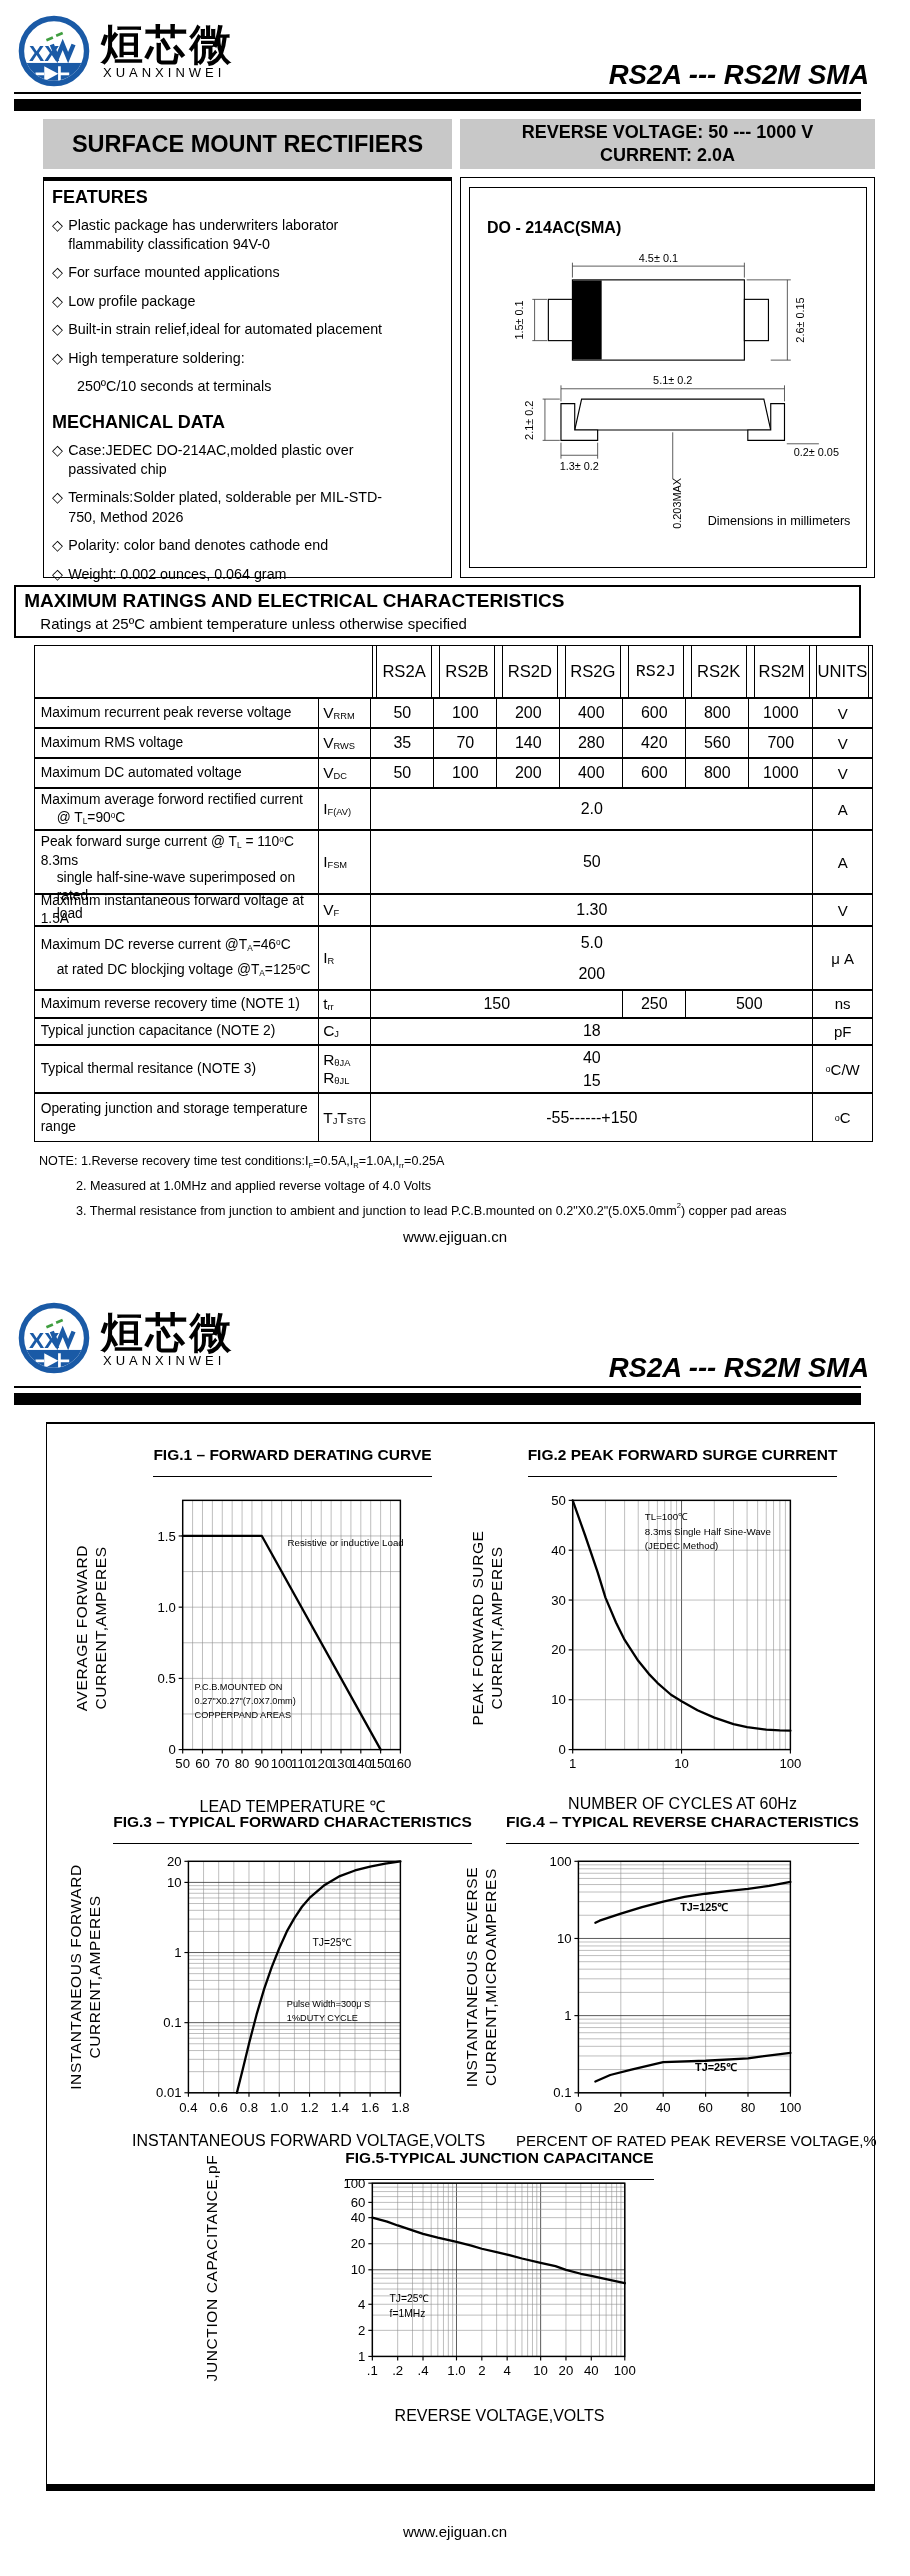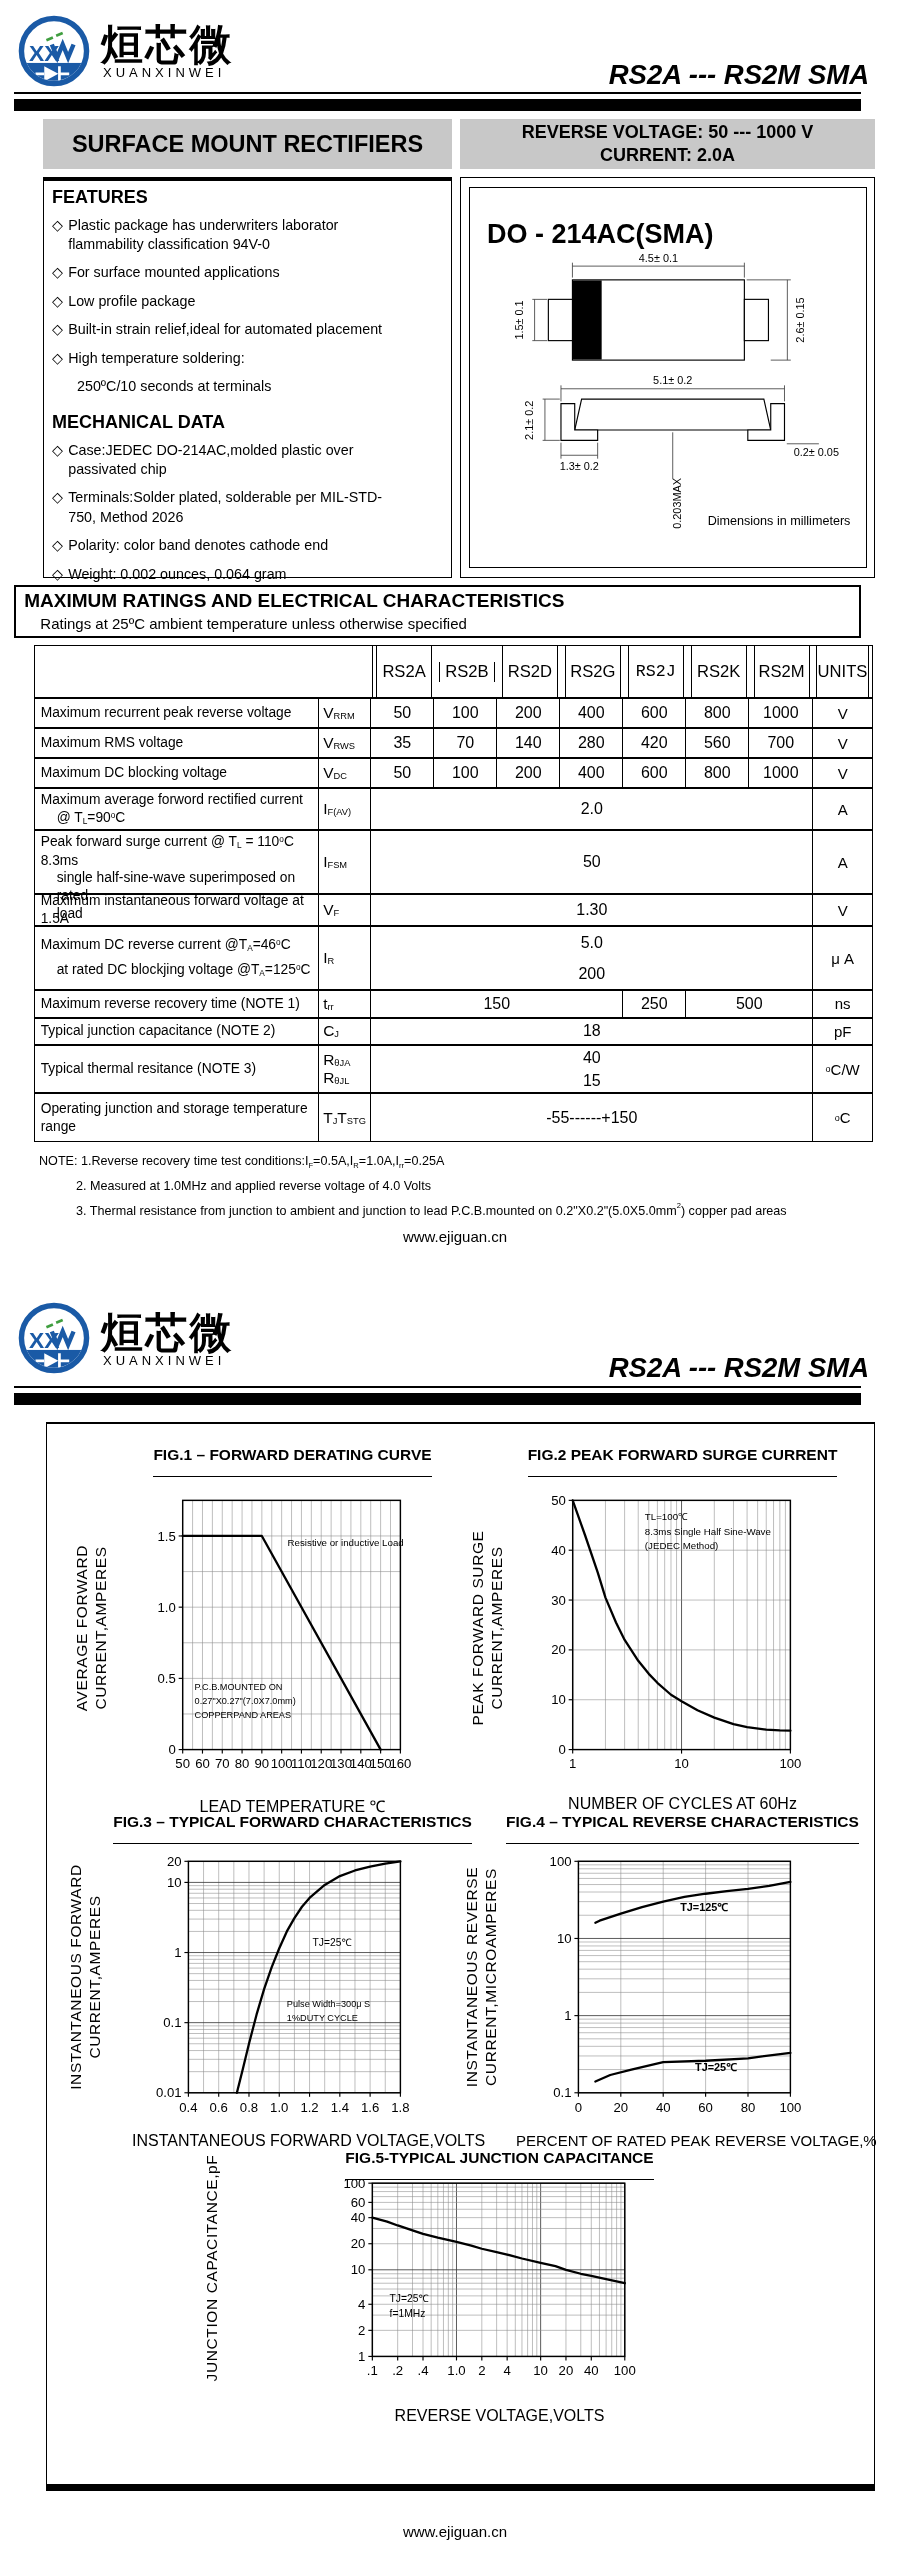--- a/index.html
+++ b/index.html
@@ -27,21 +27,21 @@
   .feat-box{width:409px;height:401px;border:1.7px solid #000;border-top-width:4px;padding:5.7px 9.2px 0 8px;}
   .sec-title{font-size:18px;font-weight:bold;margin-bottom:8px;}
   .feat-item{display:flex;margin-bottom:9.2px;font-size:14.3px;line-height:1.35;}
   .feat-item .dia{margin-right:5.2px;font-size:14.3px;}
   .feat-item.cont{padding-left:25px;margin-top:3.4px;}
   #mech-title{margin-top:15px;}
 
   
   .do-box{width:415px;height:401px;border:1.7px solid #000;}
   .do-inner{position:absolute;left:7.5px;right:7.5px;top:9.2px;bottom:9.2px;border:1.1px solid #000;}
-  .do-title{font-size:27px;font-weight:bold;}
+  .do-title{font-size:16px;font-weight:bold;}
 
   .pk{fill:#fff;stroke:#000;stroke-width:2;}
   .dim{stroke:#444;stroke-width:1.5;}
   .dimtxt{font-size:19px;fill:#000;}
 
   
   .ratings-box{width:847px;height:53px;border:2.3px solid #000;padding:3.4px 0 0 8px;}
   .ratings-title{font-size:19px;font-weight:bold;}
   .ratings-sub{font-size:15px;margin-left:16px;margin-top:2.3px;}
 
@@ -231,21 +231,21 @@
     <div class="ratings-title">MAXIMUM RATINGS AND ELECTRICAL CHARACTERISTICS</div>
     <div class="ratings-sub">Ratings at 25ºC ambient temperature unless otherwise specified</div>
   </div>
 
   <div class="abs" id="ratings-table" style="left:34px;top:645px">
       <div class="trow" style="height: 53px;">
         <div class="hcell" style="width: 338px; border-right: 1.1px solid rgb(0, 0, 0);"></div>
         <div class="hcell" style="width: 63px;">
           <div class="hcbox">RS2A</div>
         </div>
-        <div class="hcell" style="width: 63px; align-items: center;">
+        <div class="hcell" style="width: 63px;">
           <div class="hcbox">RS2B</div>
         </div>
         <div class="hcell" style="width: 63px;">
           <div class="hcbox">RS2D</div>
         </div>
         <div class="hcell" style="width: 63px;">
           <div class="hcbox">RS2G</div>
         </div>
         <div class="hcell" style="width: 63px; font-family: Liberation Mono, monospace;">
           <div class="hcbox">RS2J</div>
@@ -299,21 +299,21 @@
             <div class="vcell" style="width: 63px;">560</div>
             <div class="vcell lastc" style="width: 63px;">700</div>
           </div>
         </div>
         <div class="c-unit">
           <span>V</span>
         </div>
       </div>
       <div class="trow" style="height: 30px;">
         <div class="c-param">
-          <div class="pline"><span>Maximum DC blocking voltage</span></div>
+          <div class="pline"><span>Maximum DC automated voltage</span></div>
         </div>
         <div class="c-sym">
           <div class="sline"><span>V</span><sub>DC</sub></div>
         </div>
         <div class="c-vals">
           <div class="vline">
             <div class="vcell" style="width: 63px;">50</div>
             <div class="vcell" style="width: 63px;">100</div>
             <div class="vcell" style="width: 63px;">200</div>
             <div class="vcell" style="width: 63px;">400</div>

